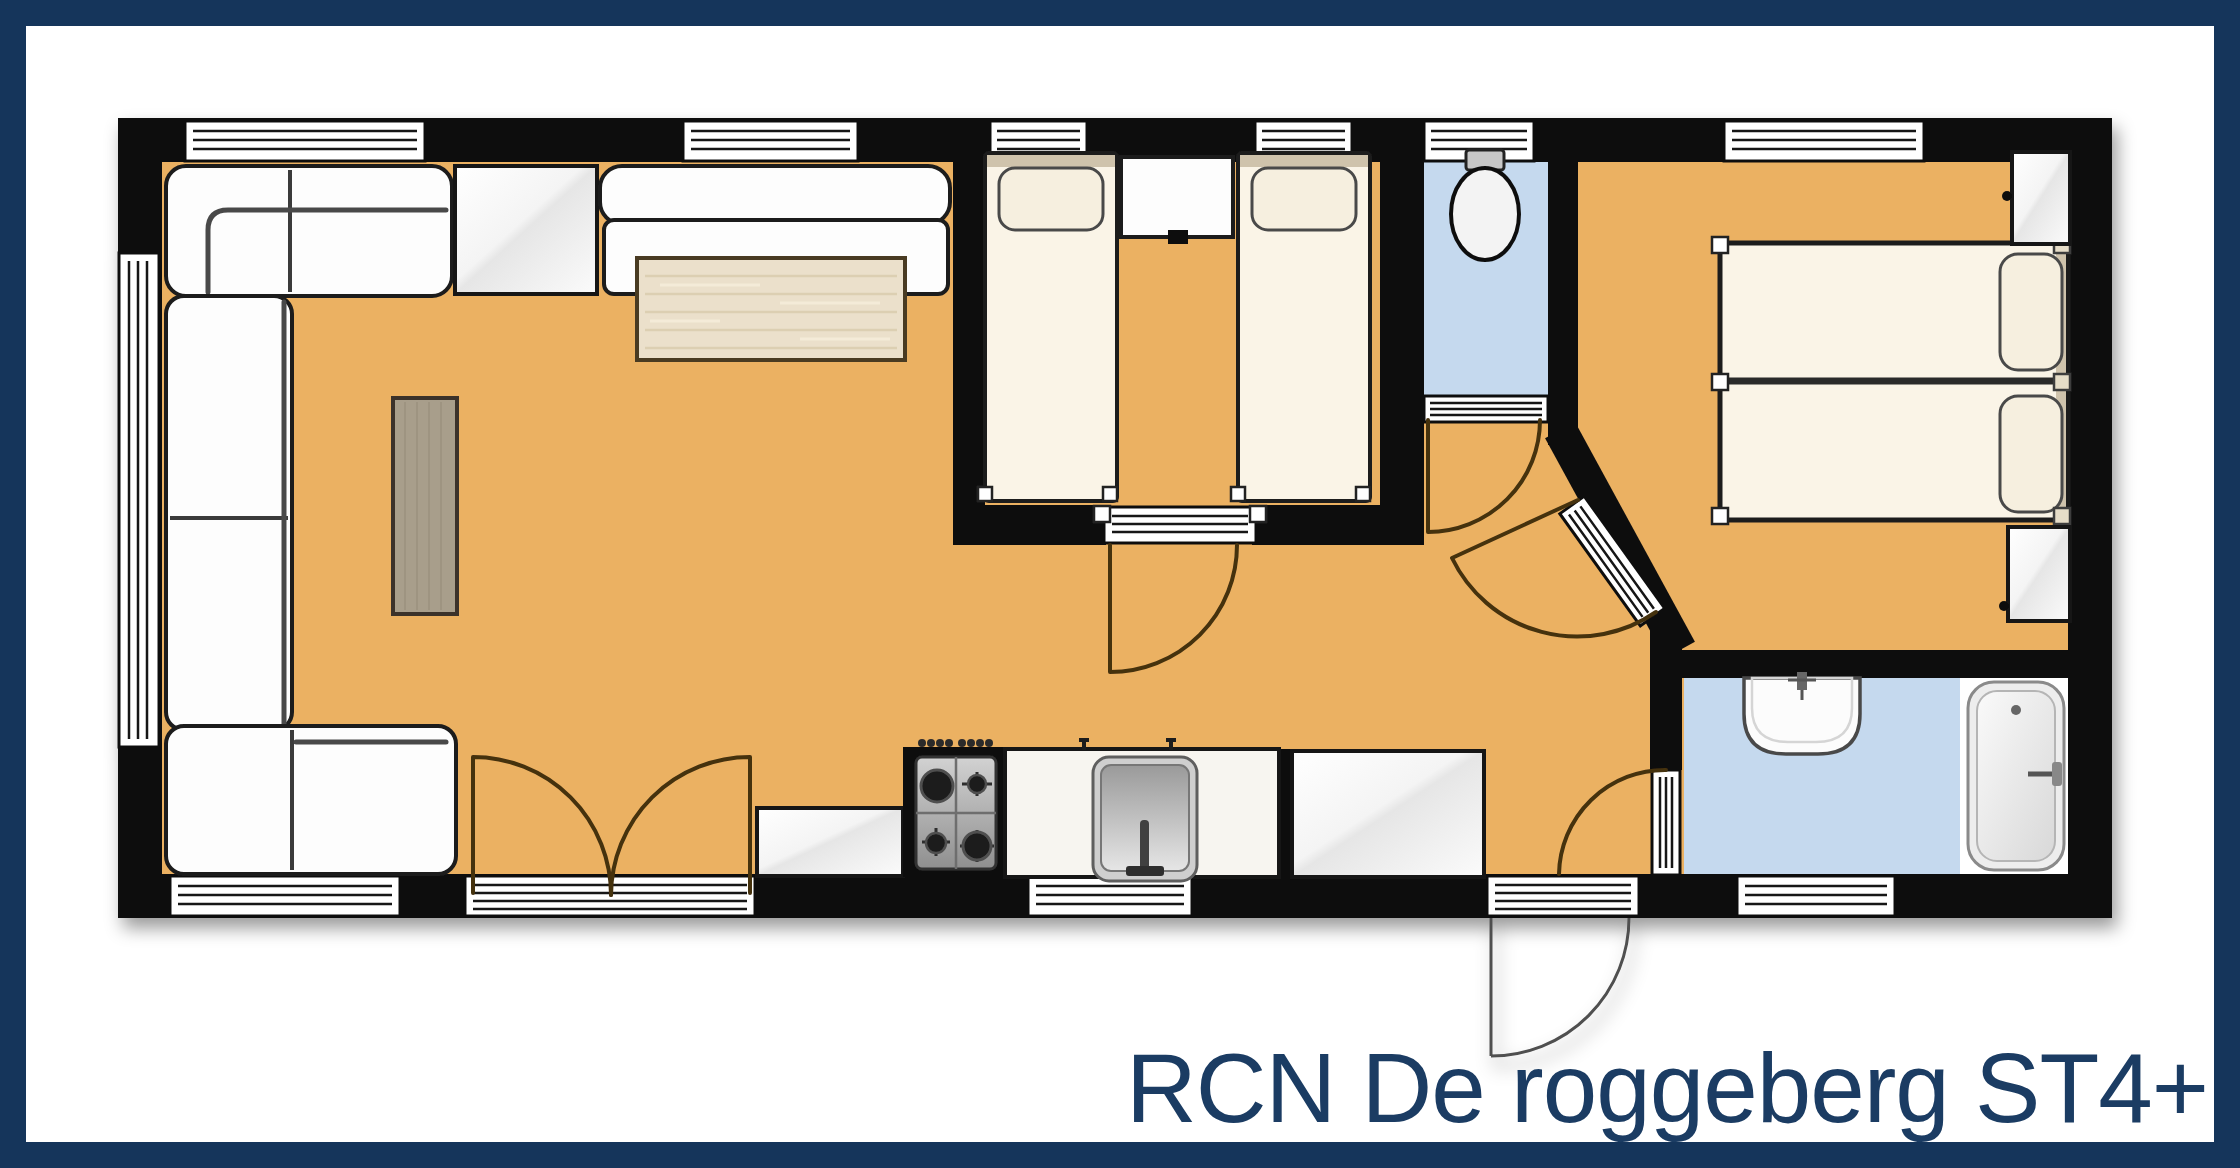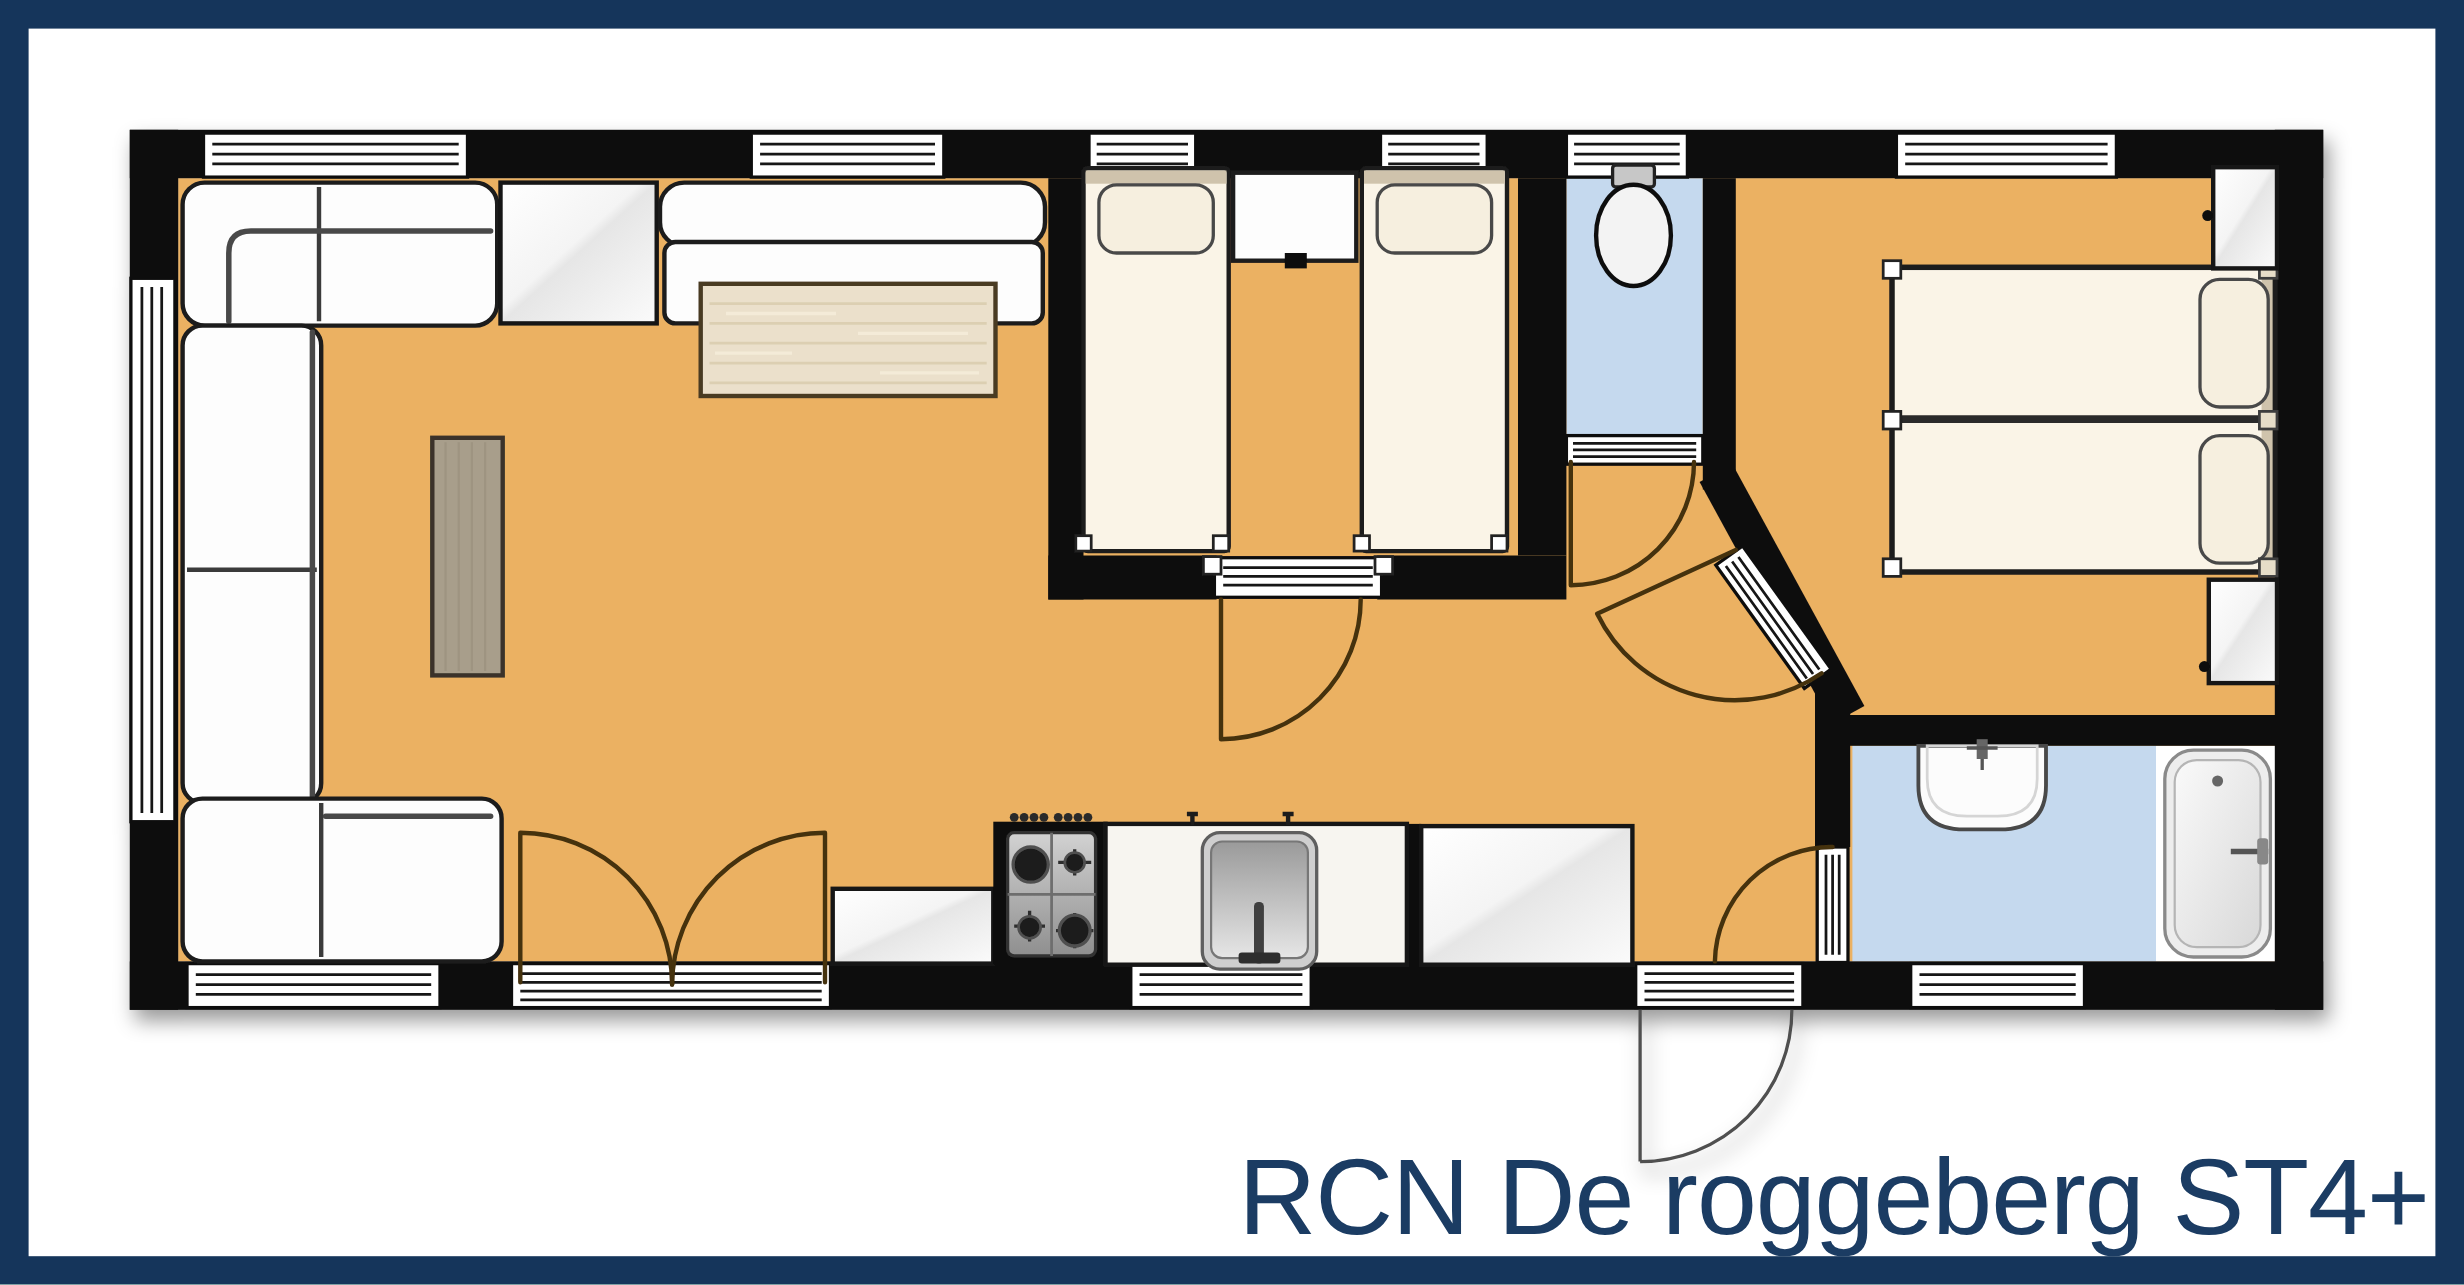--- a/index.html
+++ b/index.html
@@ -1,16 +1,16 @@
 <!DOCTYPE html>
 <html><head>
 <meta charset="utf-8">
 <style>
   html,body{margin:0;padding:0;background:#ffffff;font-family:"Liberation Sans",sans-serif;}
-  .stage{width:2240px;height:1168px;position:relative;background:#86efac;}
+  .stage{width:2240px;height:1168px;position:relative;background:#8b5cf6;}
   svg{display:block;}
   .wall{fill:#101010;}
   .win{fill:#ffffff;stroke:#111111;stroke-width:3;}
   .winline{stroke:#161616;stroke-width:2.5;fill:none;}
   .furn{fill:#fdfdfd;stroke:#1c1c1c;stroke-width:4;}
   .gloss{fill:url(#gloss);stroke:#161616;stroke-width:4;}
   .seatline{stroke:#4a4a4a;stroke-width:5;fill:none;stroke-linecap:round;}
   .arc{fill:none;stroke-width:4;stroke-linecap:round;}
   .arcout{fill:none;stroke:#4f4f4f;stroke-width:3;}
   .post{fill:#ffffff;stroke:#222222;stroke-width:2.5;}

